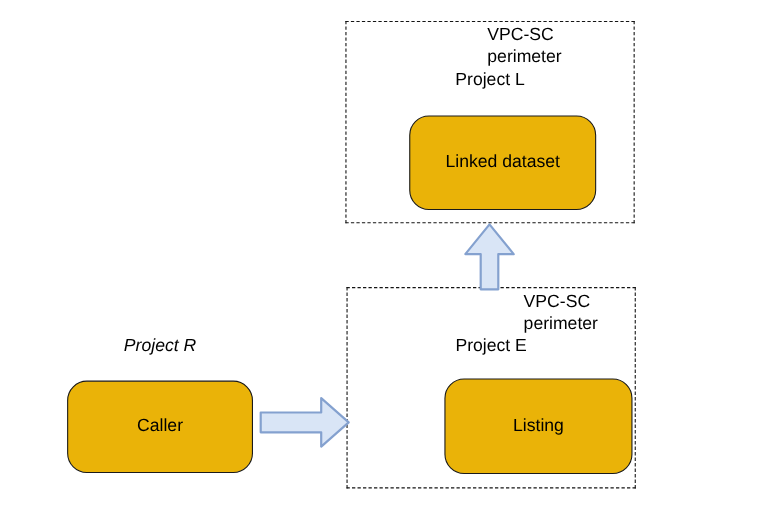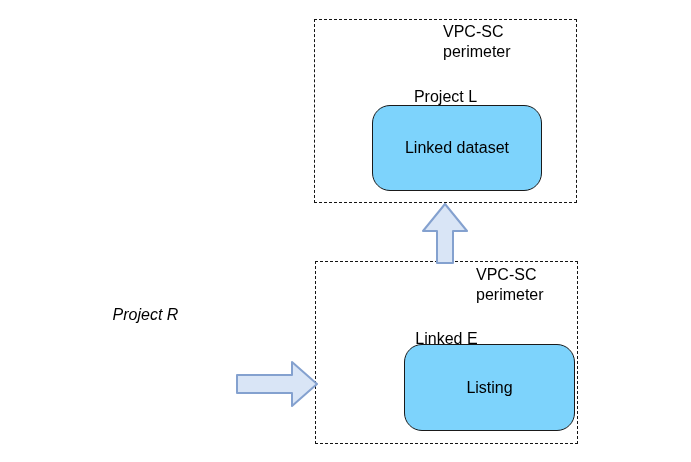--- a/index.html
+++ b/index.html
@@ -36,26 +36,25 @@
   #perimeter-bottom .vpc-label { top: 3px; left: 160px; }
 
   .project-label {
     position: absolute;
     top: 43px;
     left: 0;
     width: 100%;
     text-align: center;
     font-size: 16px;
     line-height: 20px;
-    margin-top: 24px;
   }
 
   .node {
     position: absolute;
-    background: #7dd3fc;
+    background: #eab308;
     border: 1.5px solid #1a1a1a;
     border-radius: 18px;
     box-sizing: border-box;
     display: flex;
     align-items: center;
     justify-content: center;
     font-size: 16px;
   }
   #node-linked-dataset { left: 57px; top: 85px; width: 170px; height: 86px; }
   #node-listing        { left: 88px; top: 82px; width: 171px; height: 87px; }
@@ -99,26 +98,29 @@
     <div class="node" id="node-linked-dataset">
       <span>Linked dataset</span>
     </div>
   </div>
 
   <div class="perimeter" id="perimeter-bottom">
     <div class="vpc-label">
       <div>VPC-SC</div>
       <div>perimeter</div>
     </div>
-    <div class="project-label">Linked E</div>
+    <div class="project-label">Project E</div>
     <div class="node" id="node-listing">
       <span>Listing</span>
     </div>
   </div>
 
   <div id="project-r-label">Project R</div>
+  <div class="node" id="node-caller">
+    <span>Caller</span>
+  </div>
 
   <svg id="arrow-layer" viewBox="0 0 691 462" xmlns="http://www.w3.org/2000/svg">
     <polygon class="arrow-shape" points="237,375 292,375 292,362 317,384 292,406 292,393 237,393" fill="#d9e5f6" stroke="#84a1cf"></polygon>
     <polygon class="arrow-shape" points="445,204 467,231 453,231 453,263 437,263 437,231 423,231" fill="#d9e5f6" stroke="#84a1cf"></polygon>
   </svg>
 
 </div>
 
 </body></html>

